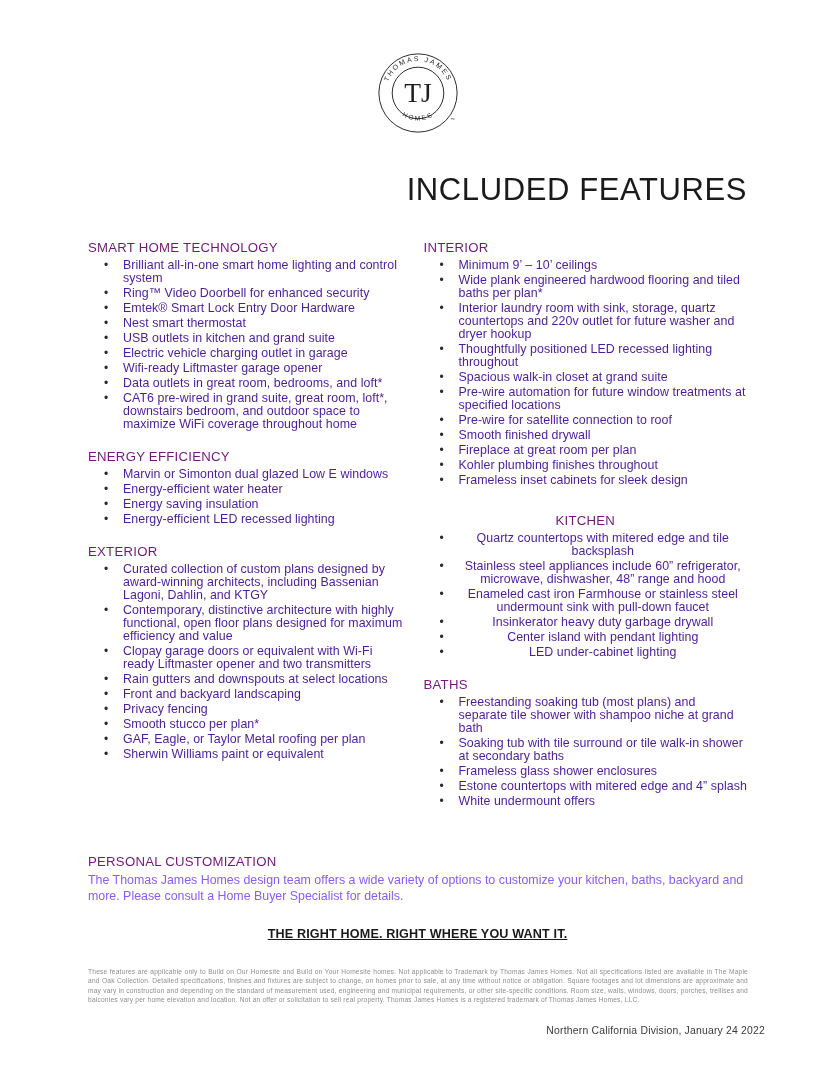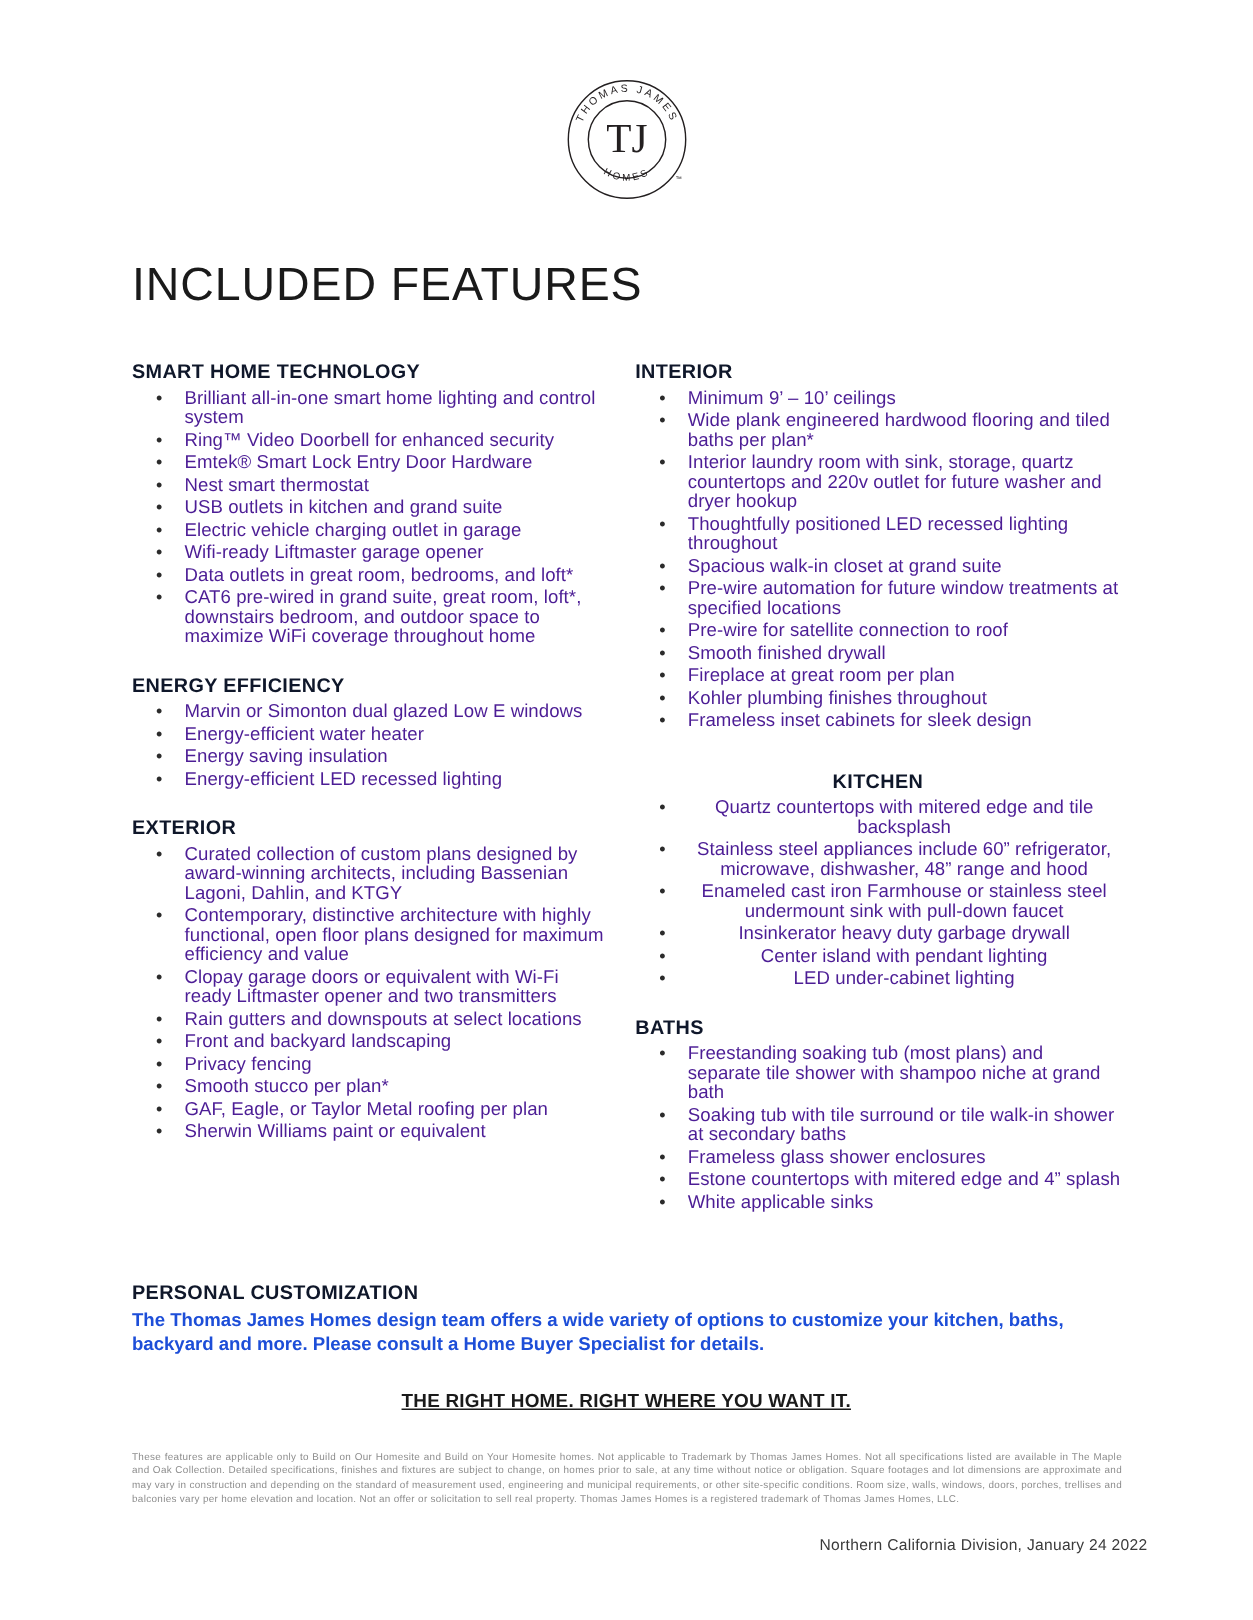--- a/index.html
+++ b/index.html
@@ -31,21 +31,21 @@
     justify-content: center;
   }
   .logo {
     width: 86px;
     height: 86px;
     position: relative;
   }
 
   
   .doc-title {
-    text-align: left;
+    text-align: right;
     font-size: 31px;
     letter-spacing: 0.6px;
     font-weight: 400;
     color: #1a1a1a;
     margin: 36px 0 0 0;
     font-family: "Liberation Sans", sans-serif;
   }
 
   
   .columns {
@@ -57,23 +57,23 @@
     width: 50%;
     box-sizing: border-box;
   }
   .col-left  { padding-right: 14px; }
   .col-right { padding-left: 6px; }
 
   .section { margin-bottom: 18px; }
 
   .section-title {
     font-size: 13.2px;
-    font-weight: 700;
+    font-weight: 400;
     letter-spacing: 0.25px;
-    color: #0f172a;
+    color: #701a75;
     margin: 0 0 4px 0;
     text-transform: uppercase;
   }
 
   ul.feature-list {
     list-style: none;
     margin: 0;
     padding: 0;
   }
   ul.feature-list li {
@@ -95,22 +95,21 @@
   }
 
   
   .personal {
     margin-top: 28px;
   }
   .personal p {
     margin: 2px 0 0 0;
     font-size: 12.4px;
     line-height: 15.8px;
-    color: #1d4ed8;
-    font-weight: bold;
+    color: #8b5cf6;
   }
 
   .tagline {
     text-align: center;
     font-size: 12.6px;
     font-weight: bold;
     letter-spacing: 0.15px;
     color: #1a1a1a;
     margin-top: 22px;
     text-decoration: underline;
@@ -242,21 +241,21 @@
         </ul>
       </div>
 
       <div class="section" style="margin-top:9px;">
         <h2 class="section-title">BATHS</h2>
         <ul class="feature-list">
           <li>Freestanding soaking tub (most plans) and separate tile shower with shampoo niche at grand bath</li>
           <li>Soaking tub with tile surround or tile walk-in shower at secondary baths</li>
           <li>Frameless glass shower enclosures</li>
           <li>Estone countertops with mitered edge and 4” splash</li>
-          <li>White applicable sinks</li>
+          <li>White undermount offers</li>
         </ul>
       </div>
 
     </div>
   </div>
 
   <div class="personal">
     <h2 class="section-title">PERSONAL CUSTOMIZATION</h2>
     <p>The Thomas James Homes design team offers a wide variety of options to customize your kitchen, baths, backyard and more. Please consult a Home Buyer Specialist for details.</p>
   </div>

